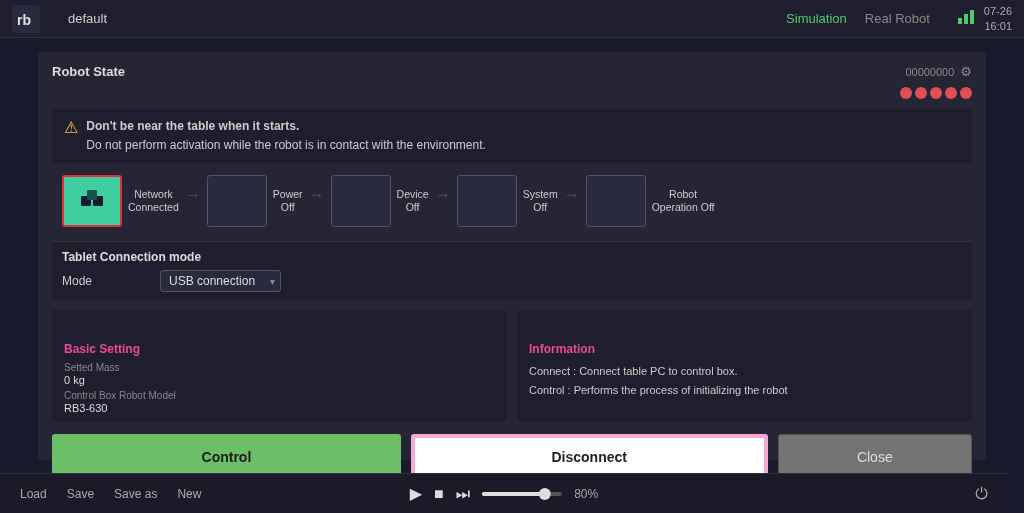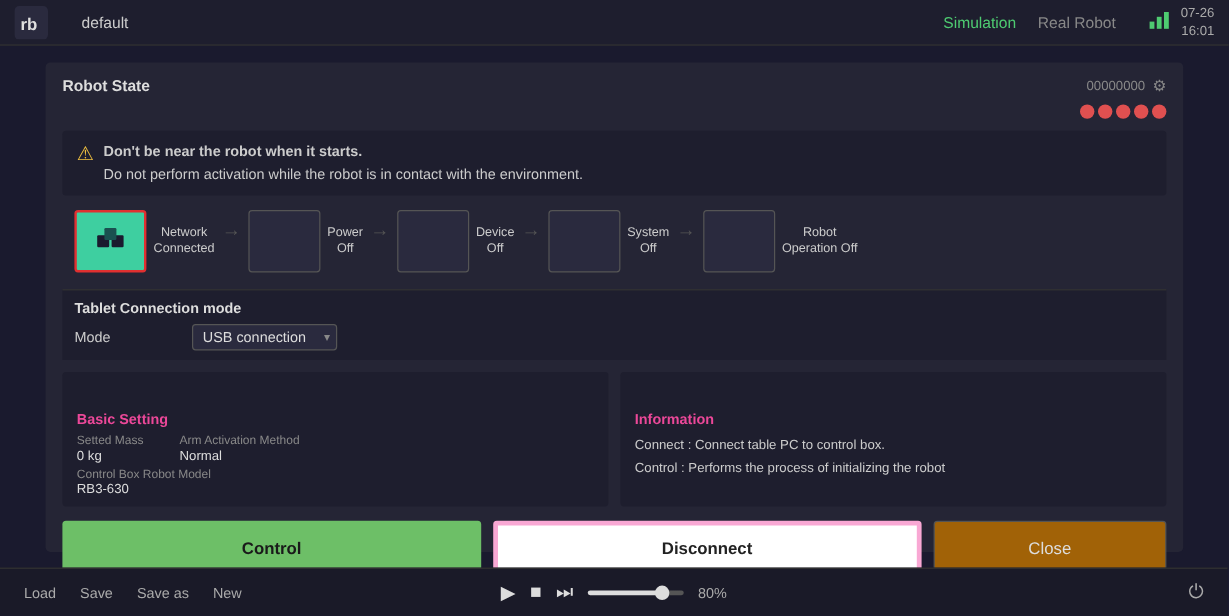--- a/index.html
+++ b/index.html
@@ -295,35 +295,35 @@
       color: #222;
       border: 4px solid #f9a8d4;
       border-radius: 3px;
       padding: 10px;
       font-size: 14px;
       font-weight: 600;
       cursor: pointer;
     }
     .btn-close {
       flex: 0.5;
-      background: #a16207;
+      background: #737373;
       color: #ddd;
       border: 1px solid #555;
       border-radius: 3px;
       padding: 14px;
       font-size: 14px;
       cursor: pointer;
     }
 
     
     .bottom-bar {
       position: absolute;
       bottom: 0;
       left: 0;
-      right: 1px;
+      right: 16px;
       height: 40px;
       background: #1a1a28;
       border-top: 1px solid #333;
       display: flex;
       align-items: center;
       padding: 0 20px;
       gap: 0;
     }
     .bottom-left {
       display: flex;
@@ -434,21 +434,21 @@
       <div class="status-dot"></div>
       <div class="status-dot"></div>
       <div class="status-dot"></div>
       <div class="status-dot"></div>
       <div class="status-dot"></div>
     </div>
 
     <div class="warning-box">
       <span class="warning-icon">⚠</span>
       <div class="warning-text">
-        <div style="font-weight:600;">Don't be near the robot when it starts.</div>
+        <div style="font-weight:600;">Don't be near the table when it starts.</div>
         <div>Do not perform activation while the robot is in contact with the environment.</div>
       </div>
     </div>
 
     <div class="robot-steps">
 
       <div class="step-item">
         <div class="step-box active selected">
           <svg width="26" height="26" viewBox="0 0 26 26">
             <rect x="2" y="8" width="10" height="10" rx="1" fill="#1a1a2e"></rect>
@@ -504,24 +504,20 @@
 
     <div class="bottom-sections">
 
       <div class="basic-setting">
         <div class="bs-title">Basic Setting</div>
         <div class="bs-row">
           <div class="bs-field">
             <span class="bs-field-label">Setted Mass</span>
             <span class="bs-field-value">0 kg</span>
           </div>
-          <div class="bs-field">
-            <span class="bs-field-label">Arm Activation Method</span>
-            <span class="bs-field-value">Normal</span>
-          </div>
         </div>
         <div class="bs-field-full">
           <span class="bs-field-label">Control Box Robot Model</span>
           <span class="bs-field-value">RB3-630</span>
         </div>
       </div>
 
       <div class="information">
         <div class="info-title">Information</div>
         <div class="info-text">Connect : Connect table PC to control box.</div>

